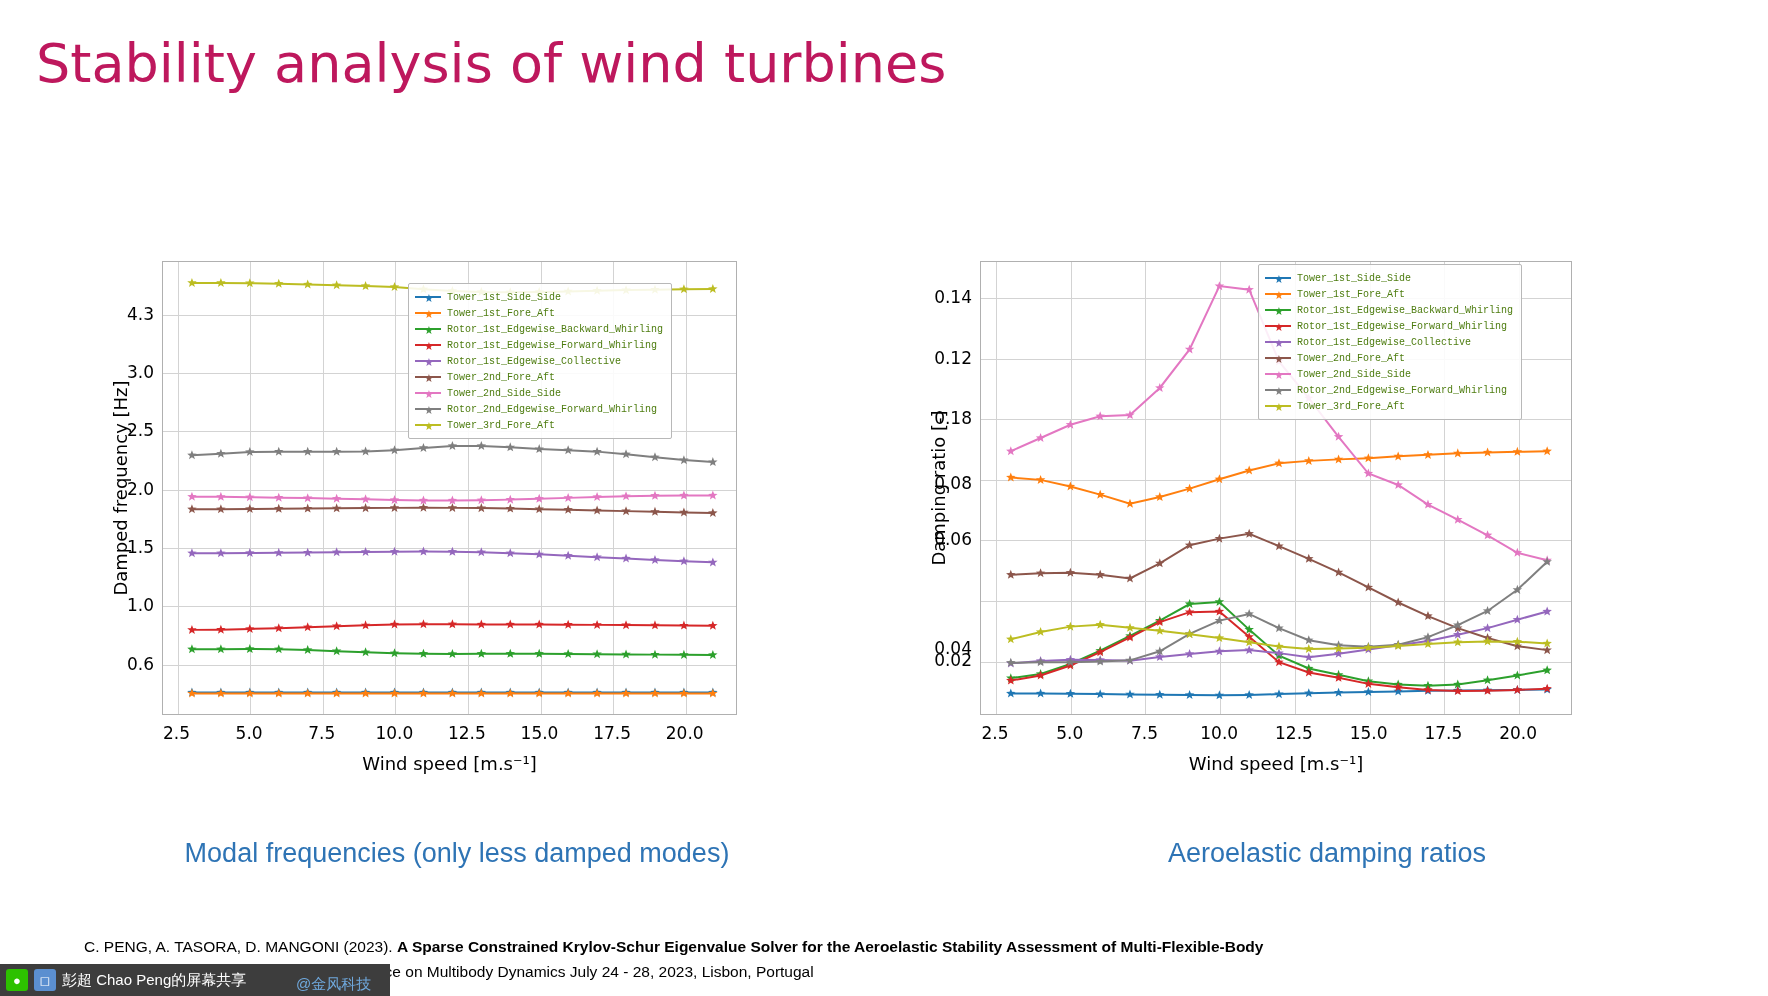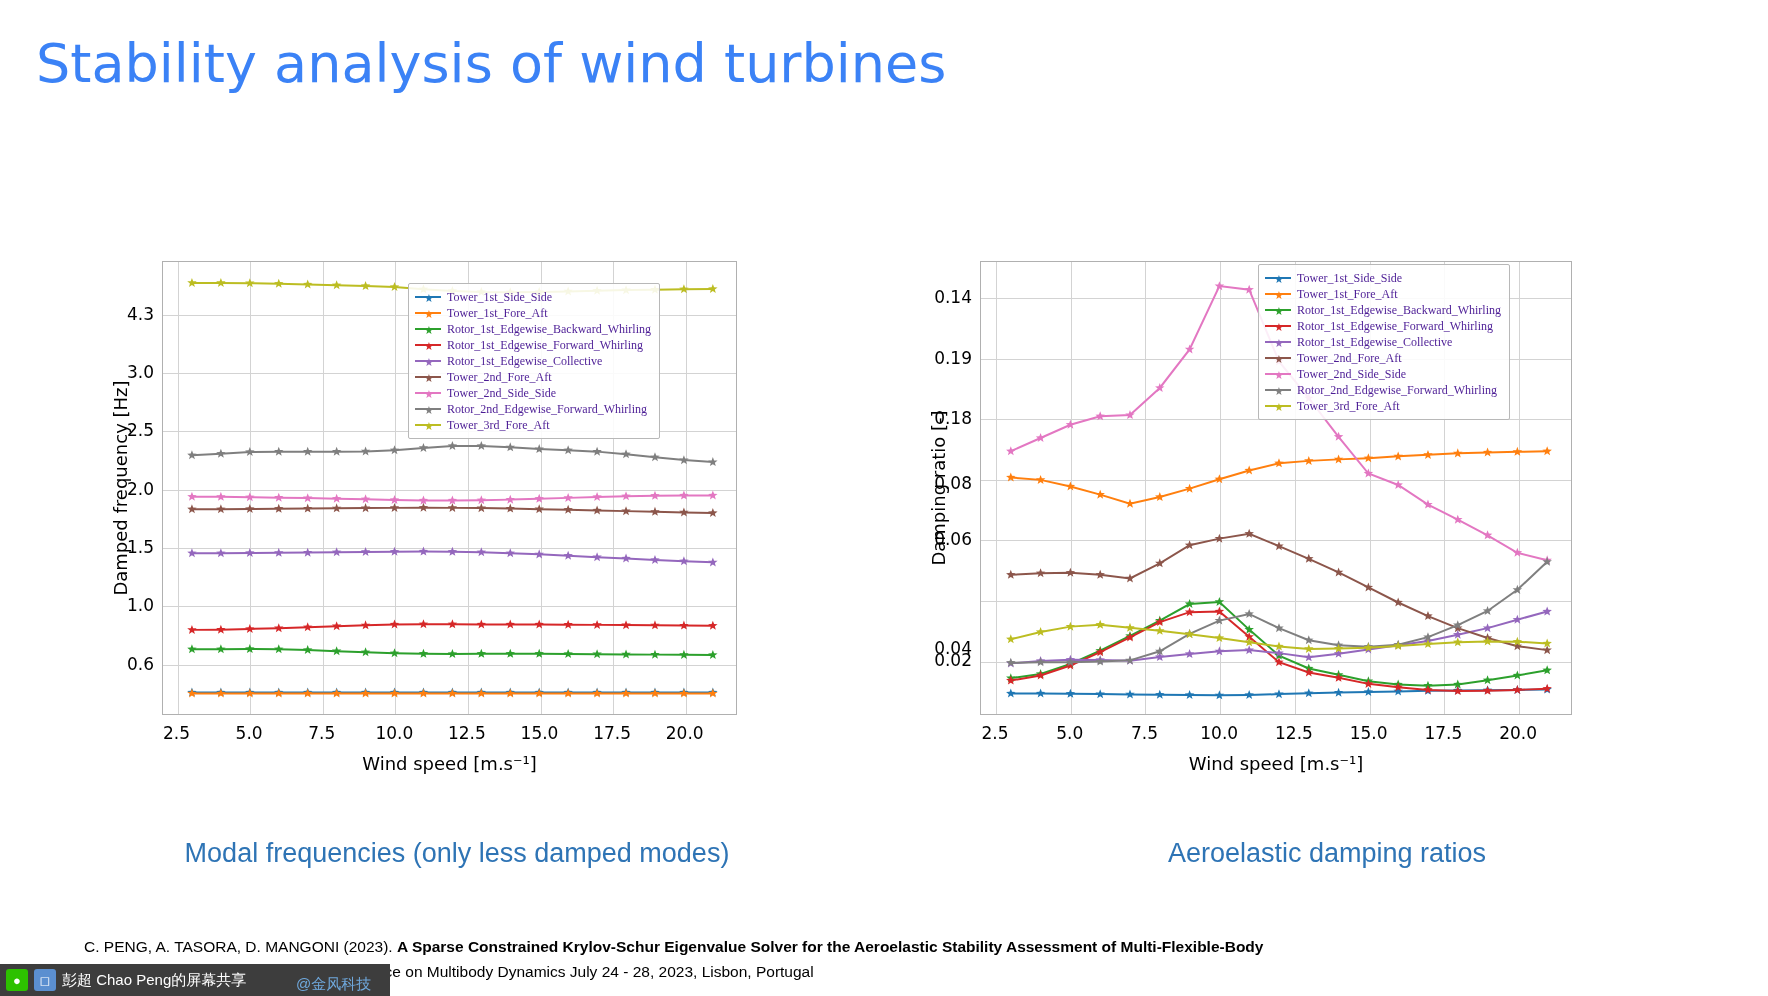--- a/index.html
+++ b/index.html
@@ -19,21 +19,21 @@
     left: 0; top: 0;
     width: 1768px;
     height: 996px;
     background: #ffffff;
   }
   .slide-title {
     position: absolute;
     left: 36px;
     top: 32px;
     font-size: 54px;
-    color: #3b82f6;
+    color: #be185d;
     font-family: "DejaVu Sans", sans-serif;
     font-weight: 400;
     letter-spacing: 0px;
     white-space: nowrap;
   }
   .subtitle {
     position: absolute;
     left: 52px;
     top: 170px;
     font-size: 30px;
@@ -131,23 +131,23 @@
     height: 2px;
   }
   .legend-swatch .lsmark {
     position: absolute;
     left: 9px;
     top: 2.5px;
     font-size: 11px;
     line-height: 11px;
   }
   .legend-text {
-    font-size: 12px;
-    color: #4c1d95;
-    font-family: Liberation Serif, serif;
+    font-size: 10px;
+    color: #4d7c0f;
+    font-family: Liberation Mono, monospace;
     white-space: nowrap;
   }
 
   .caption {
     position: absolute;
     font-size: 27px;
     color: #2e74b5;
     white-space: nowrap;
     transform: translateX(-50%);
   }
@@ -740,21 +740,21 @@
       <div class="tick-label xtick" style="left: 299.192px; top: 468px;">10.0</div>
       <div class="tick-label xtick" style="left: 373.939px; top: 468px;">12.5</div>
       <div class="tick-label xtick" style="left: 448.687px; top: 468px;">15.0</div>
       <div class="tick-label xtick" style="left: 523.434px; top: 468px;">17.5</div>
       <div class="tick-label xtick" style="left: 598.182px; top: 468px;">20.0</div>
       <div class="tick-label ytick" style="right: 668px; top: 405px;">0.02</div>
       <div class="tick-label ytick" style="right: 668px; top: 344.987px; margin-top: 48px;">0.04</div>
       <div class="tick-label ytick" style="right: 668px; top: 284.453px;">0.06</div>
       <div class="tick-label ytick" style="right: 668px; top: 228px;">0.08</div>
       <div class="tick-label ytick" style="right: 668px; top: 163.387px;">0.18</div>
-      <div class="tick-label ytick" style="right: 668px; top: 102.853px;">0.19</div>
+      <div class="tick-label ytick" style="right: 668px; top: 102.853px;">0.12</div>
       <div class="tick-label ytick" style="right: 668px; top: 42.32px;">0.14</div>
       <div class="axis-label x-axis-label" style="left: 356px; top: 498px;">Wind speed [m.s⁻¹]</div>
       <div class="axis-label y-axis-label" style="left: 8px; top: 233px;">Damping ratio [-]</div>
       <div class="legend-box" style="left: 338px; top: 9px;">
         <div class="legend-row">
           <span class="legend-swatch">
             <span class="lsline" style="background: rgb(31, 119, 180);"></span>
             <span class="lsmark" style="color: rgb(31, 119, 180);">★</span>
           </span>
           <span class="legend-text">Tower_1st_Side_Side</span>

